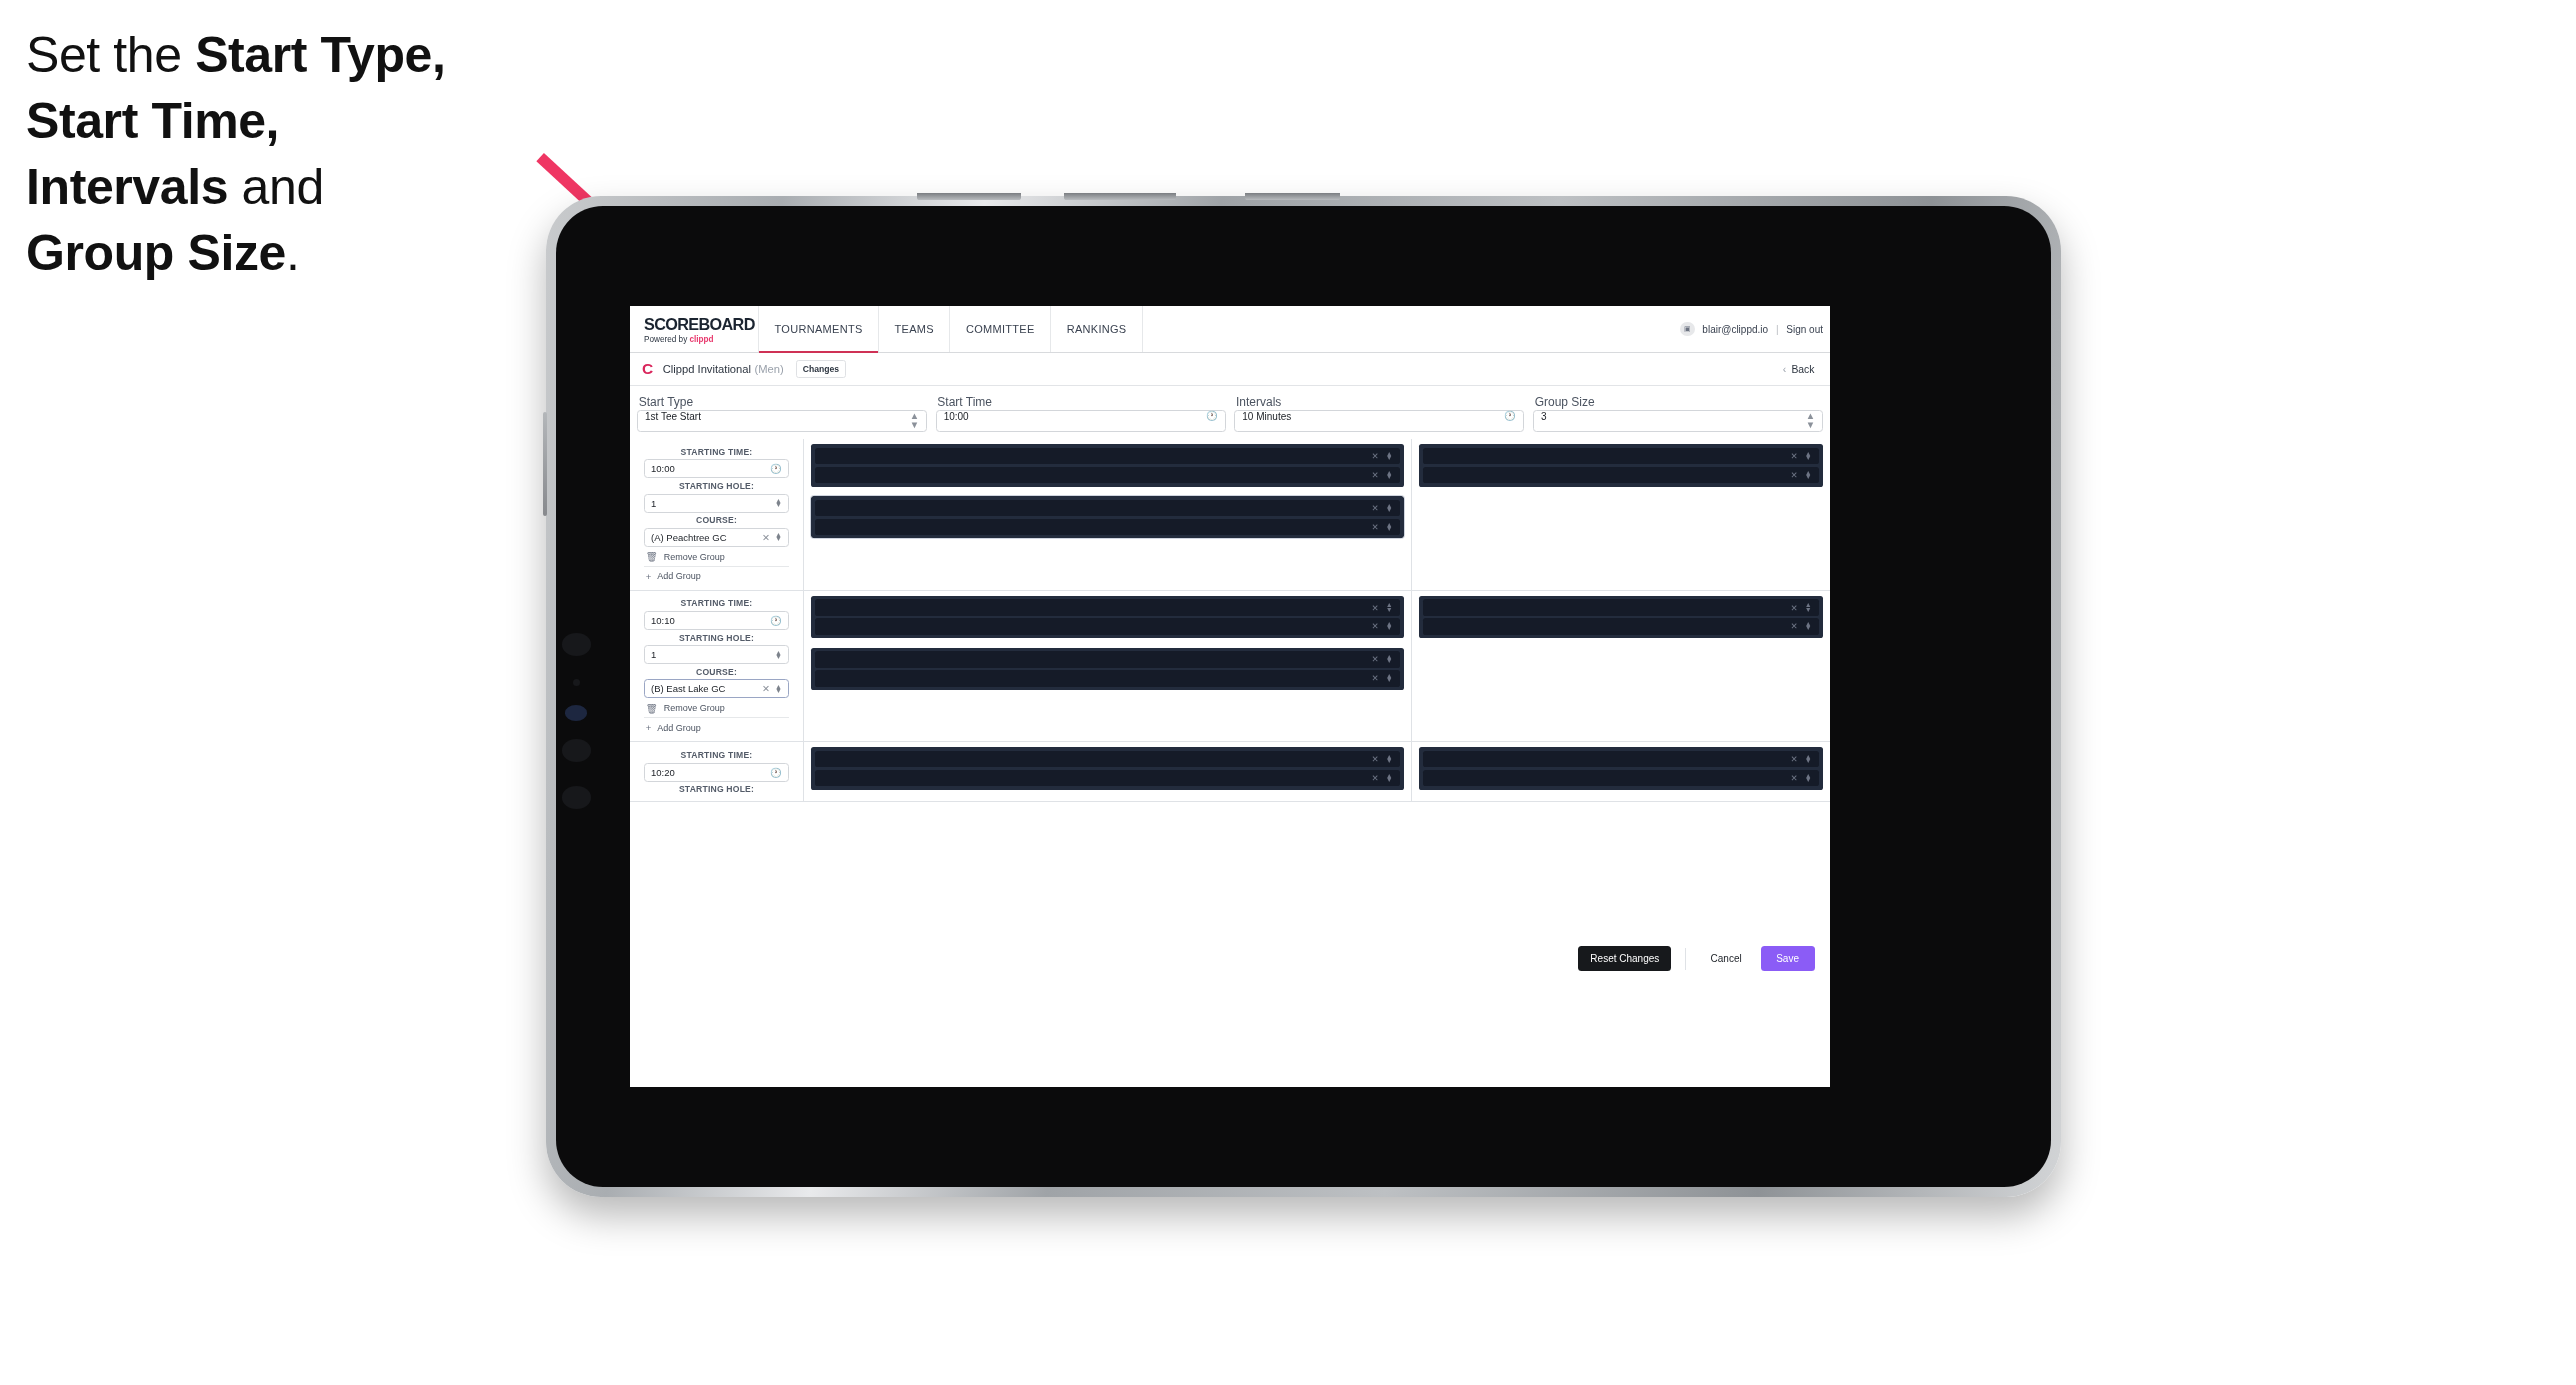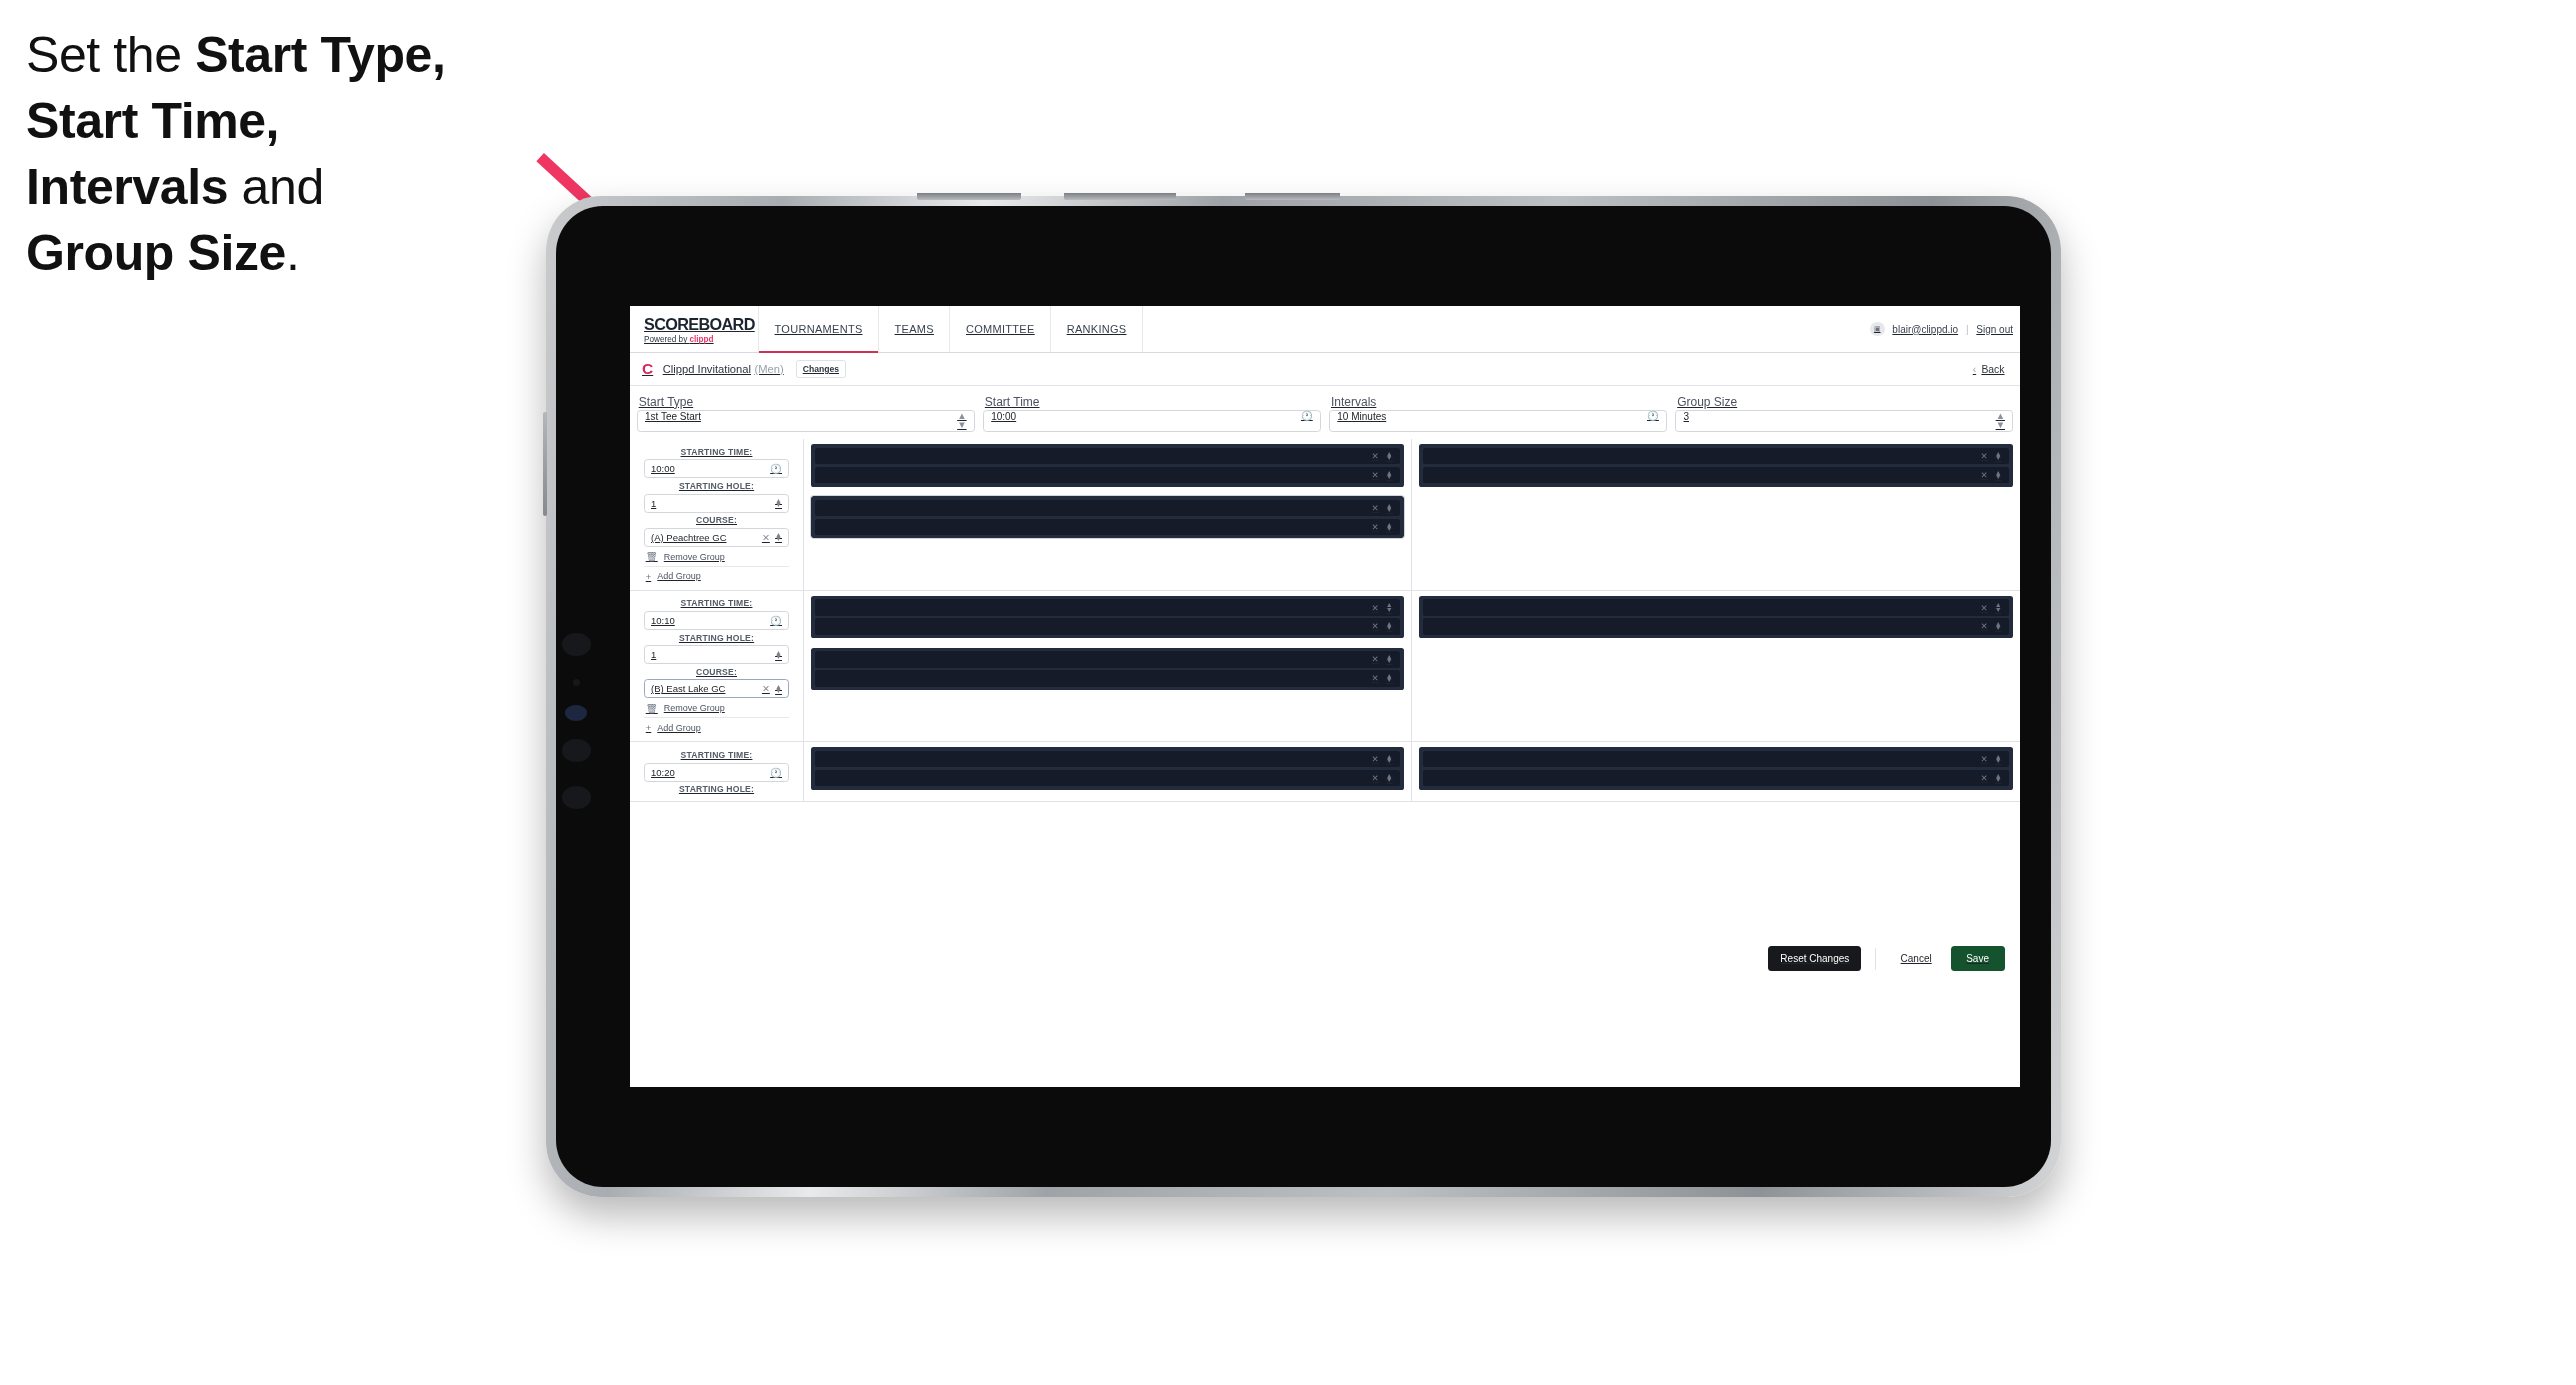--- a/index.html
+++ b/index.html
@@ -62,26 +62,25 @@
     position: absolute; top: -2.6px;
     height: 7px;
     background: linear-gradient(180deg,#7b7e82,#b9bcbf);
     border-radius: 0 0 2.6px 2.6px;
   }
 
   
   #app {
     position: absolute;
     left: 630px; top: 306px;
-    width: 1390px; height: 781px;
+    width: 1200px; height: 781px;
     background: #ffffff;
     overflow: hidden;
     font-size: 11.2px;
     color: #21252b;
-    text-decoration: underline;
   }
 
   
   #topnav {
     display: flex; align-items: stretch;
     height: 47px;
     border-bottom: 0.9px solid #d8dadd;
     background: #fff;
     position: relative;
   }
@@ -320,21 +319,21 @@
     margin: 0 14px;
   }
   #btn-cancel {
     background: transparent; border: none;
     font-size: 10px; color: #21252b;
     padding: 7px 10.4px; cursor: pointer;
     margin-right: 8.6px;
     font-family: "Liberation Sans", sans-serif;
   }
   #btn-save {
-    background: #14532d; color: #fff;
+    background: #8b5cf6; color: #fff;
     border: none; border-radius: 3.5px;
     font-size: 10px;
     padding: 7px 15.5px;
     cursor: pointer;
     font-family: "Liberation Sans", sans-serif;
   }
 </style>
 </head>
 <body>
 

